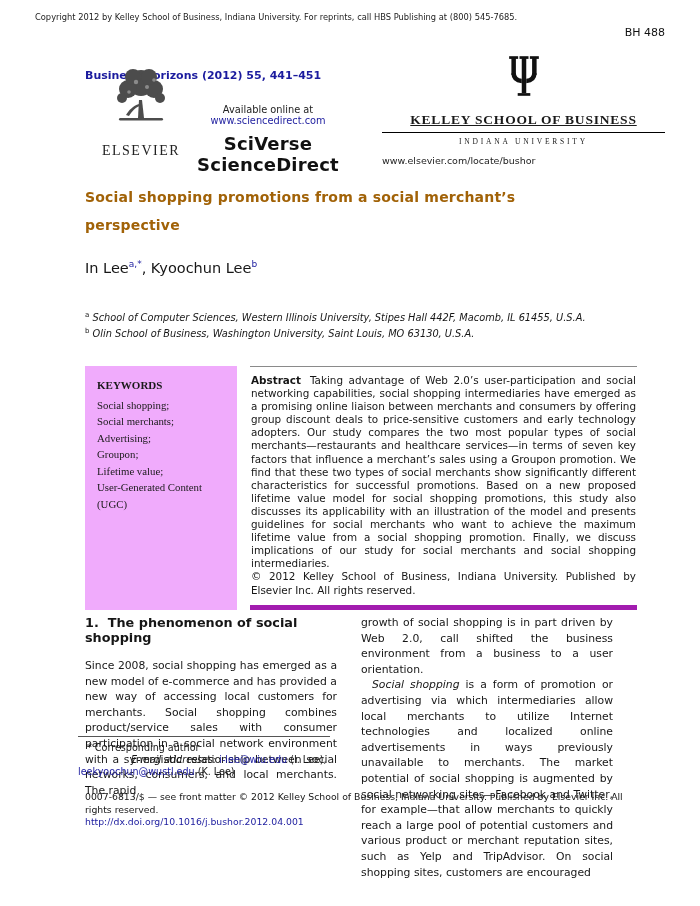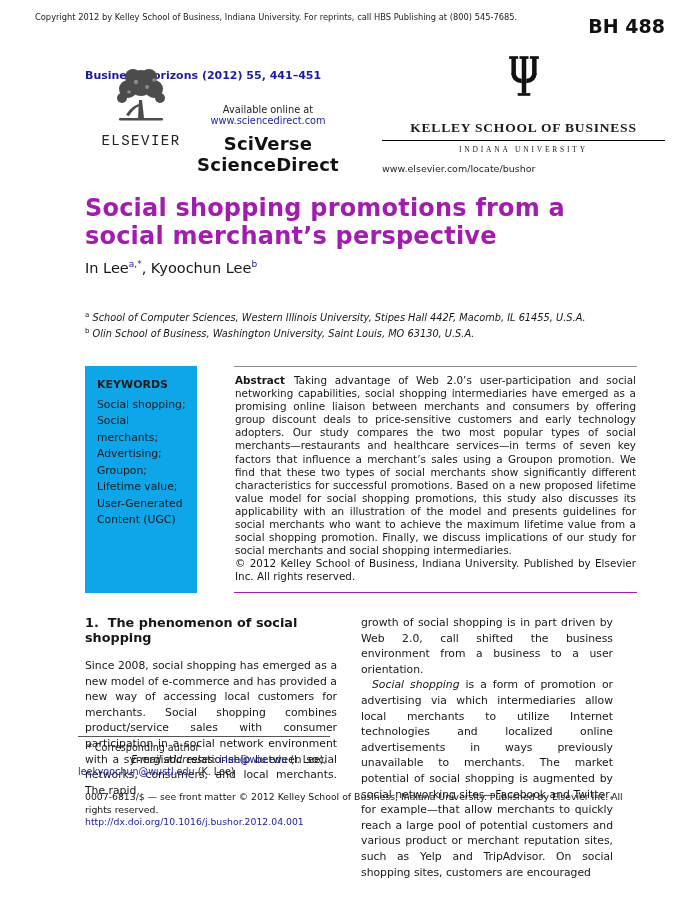--- a/index.html
+++ b/index.html
@@ -3,50 +3,50 @@
 <meta charset="utf-8">
 <style>
   * { margin:0; padding:0; box-sizing:border-box; }
   html,body { background:#fff; }
   .page {
     position:relative; width:700px; height:906px; background:#ffffff;
     font-family:"DejaVu Sans","Liberation Sans",sans-serif; color:#1a1a1a;
     overflow:hidden;
   }
   .copyright-line { position:absolute; left:35px; top:12px; font-size:8.3px; color:#222; }
-  .doc-code { position:absolute; right:35px; top:15px; font-size:19px; font-weight:bold; color:#111; }
+  .doc-code { position:absolute; right:35px; top:26px; font-size:11px; font-weight:normal; color:#111; }
 
   .journal-ref { position:absolute; left:85px; top:69px; font-size:11px; font-weight:bold; color:#1b1b9e; }
 
   .elsevier-block { position:absolute; left:85px; top:68px; width:112px; text-align:center; }
-  .elsevier-label { font-family:Liberation Mono, monospace; font-size:14px; letter-spacing:1.5px; color:#222; margin-top:1px; }
+  .elsevier-label { font-family:Liberation Serif, serif; font-size:14px; letter-spacing:1.5px; color:#222; margin-top:11px; }
 
   .center-online { position:absolute; left:168px; top:80px; width:200px; text-align:center; }
   .avail-line { font-size:9.8px; color:#222;margin-top:24px; }
   .avail-line .url { color:#1b1b9e; }
   .sciverse { font-size:18px; font-weight:bold; color:#111; margin-top:7px; letter-spacing:0.2px; }
 
   .kelley-block { position:absolute; left:382px; top:55px; width:283px; }
   .trident-wrap { text-align:center; }
   .kelley-name { font-family:"Liberation Serif",serif; font-size:13.5px; font-weight:bold; letter-spacing:0.8px;
-    text-align:center; border-bottom:1.5px solid #000; padding-bottom:4px; margin-top:19px; white-space:nowrap; }
+    text-align:center; border-bottom:1.5px solid #000; padding-bottom:4px; margin-top:11px; white-space:nowrap;text-decoration:underline; }
   .indiana { font-family:"Liberation Serif",serif; font-size:7.5px; letter-spacing:2.8px; text-align:center; margin-top:4px; color:#222; }
   .locate-url { font-size:9.5px; text-align:left; margin-top:9px; color:#222; }
 
-  .article-title { position:absolute; left:85px; top:194px; width:530px; font-size:24px; font-weight:bold;
-    line-height:28px; color:#a21caf; letter-spacing:0.2px; }
+  .article-title { position:absolute; left:85px; top:183px; width:530px; font-size:14px; font-weight:bold;
+    line-height:28px; color:#a16207; letter-spacing:0.2px; }
   .authors { position:absolute; left:85px; top:259px; font-size:14.5px; color:#161616; }
   .authors sup { font-size:9px; color:#1b1b9e; }
   .affiliations { position:absolute; left:85px; top:309px; font-size:9.8px; font-style:italic; line-height:12.5px; color:#161616; }
   .affiliations sup { font-size:7px; font-style:normal; }
 
   .abstract-row { position:absolute; left:85px; top:366px; width:552px; display:flex; gap:13px; align-items:stretch; }
-  .keywords-box { width:112px; min-height:197px; background:#0ea5e9; padding:11px 10px 10px 12px; font-size:10.8px; line-height:16.5px; }
+  .keywords-box { width:152px; min-height:197px; background:#f0abfc; padding:11px 10px 10px 12px; font-size:10.8px; line-height:16.5px;font-family:Liberation Serif, serif; }
   .keywords-box .kw-head { font-weight:bold; font-size:11px; margin-bottom:3px; }
-  .abstract-col { flex:1; border-top:1px solid #8a8a8a; border-bottom:1px solid #a21caf; padding:7px 1px 8px 1px;margin-left:24px; }
+  .abstract-col { flex:1; border-top:1px solid #8a8a8a; border-bottom:5px solid #a21caf; padding:7px 1px 8px 1px; }
   .abstract-text { font-size:10.4px; line-height:13.1px; text-align:justify; color:#161616; }
   .abstract-text .abs-label { font-weight:bold; margin-right:9px; }
   .abstract-rights { font-size:10.4px; line-height:13.1px; text-align:justify; color:#161616; }
 
   .body-cols { position:absolute; left:85px; top:615px; width:552px; display:flex; gap:24px; }
   .col { width:252px; }
   .section-heading { font-size:12.8px; font-weight:bold; color:#161616; margin-bottom:13px; }
   .section-heading .sec-num { margin-right:9px; }
   .body-para { font-size:10.8px; line-height:15.6px; text-align:justify; color:#161616; }
   .body-para.indent { text-indent:11px; }

